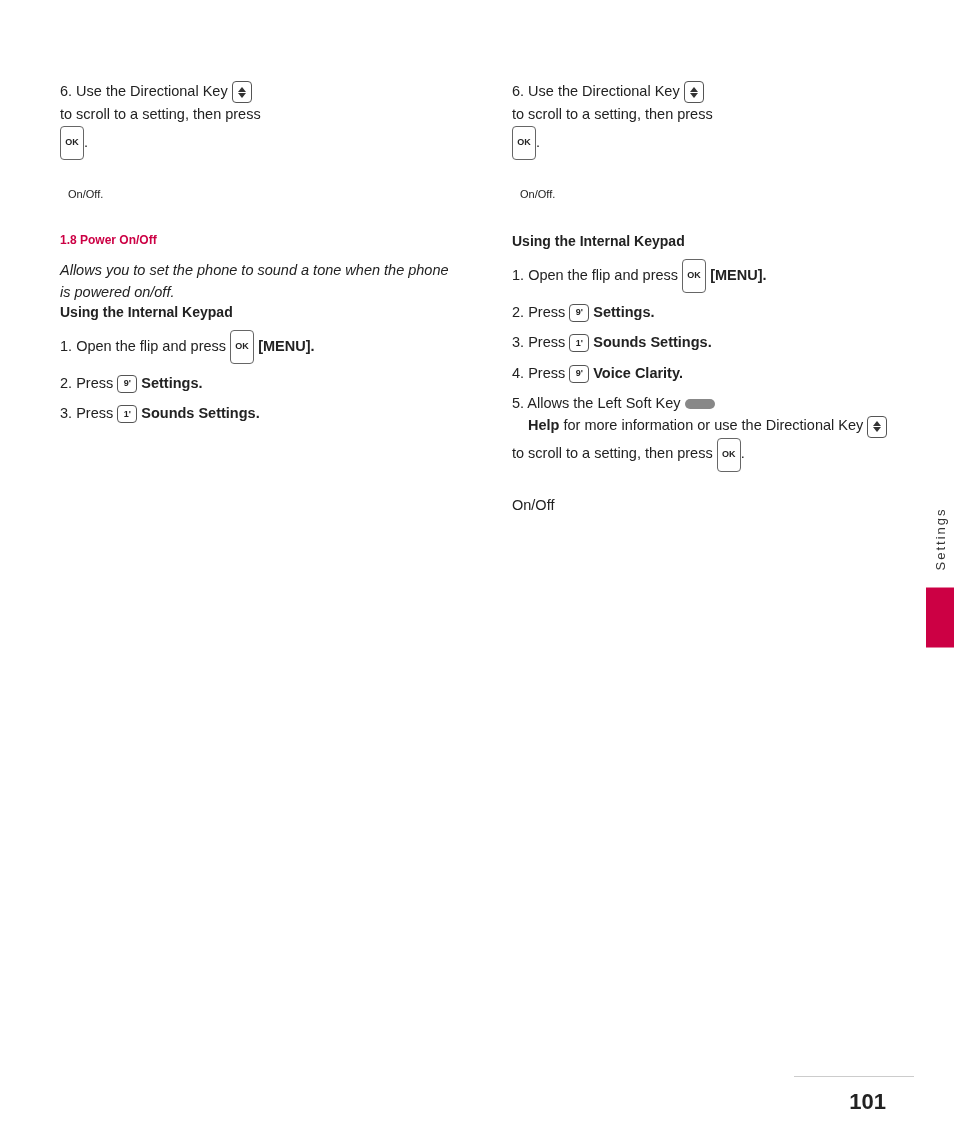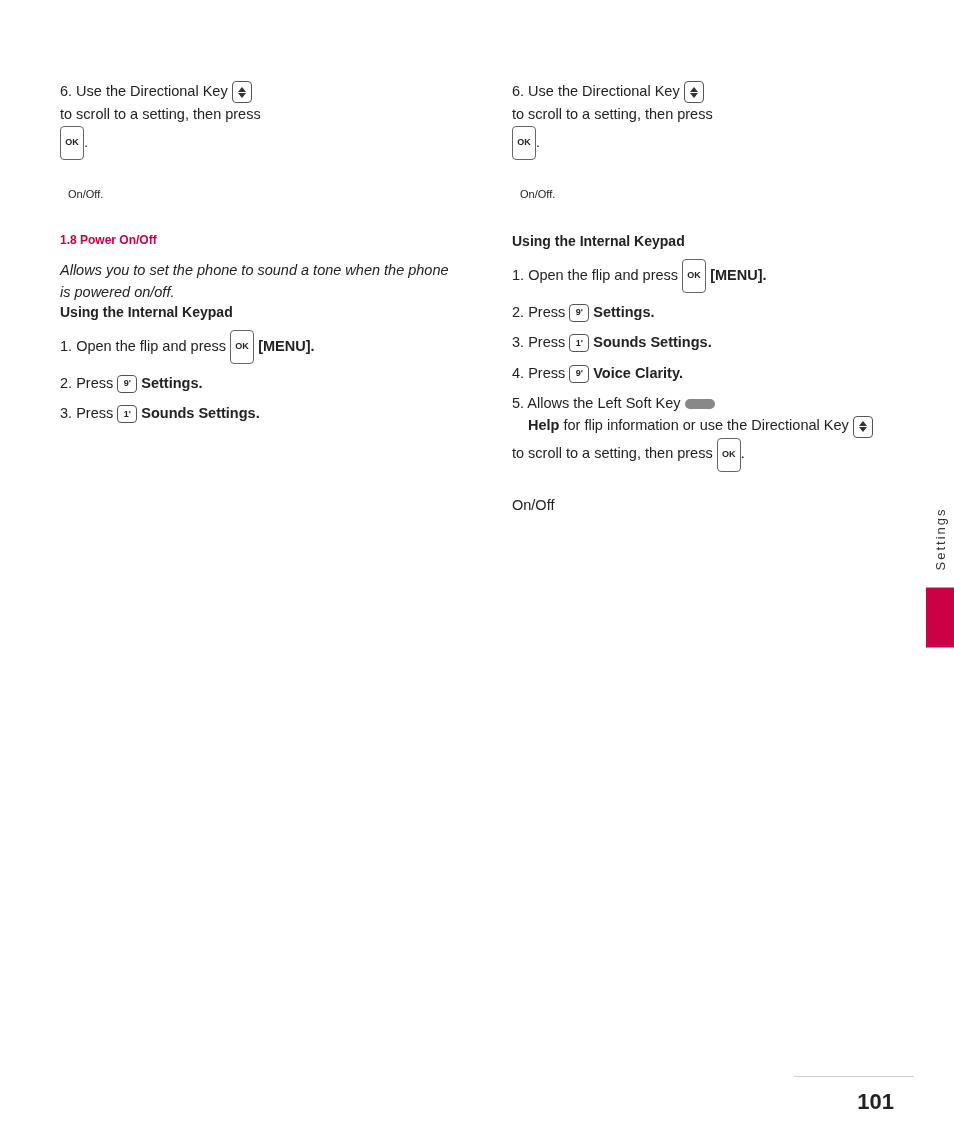--- a/index.html
+++ b/index.html
@@ -171,21 +171,21 @@
     .side-tab-bar {
       width: 28px;
       height: 60px;
       background: #cc0044;
     }
 
     
     .page-number {
       position: absolute;
       bottom: 30px;
-      right: 60px;
+      right: 68px;
       font-size: 22px;
       font-weight: bold;
       color: #222;
     }
 
     .page-number-line {
       position: absolute;
       bottom: 68px;
       right: 40px;
       width: 120px;
@@ -302,21 +302,21 @@
         <span class="bold-text"> Voice Clarity.</span>
       </li>
 
       <li>
         <span>5. </span>
         <span>Allows the Left Soft Key </span>
         <span class="softkey-btn"></span>
         <br>
         <span class="step-indent">
           <span class="bold-text">Help</span>
-          <span> for flip information or use the Directional Key </span>
+          <span> for more information or use the Directional Key </span>
           <span class="btn-icon arrow-btn">
             <span class="arrow-up"></span>
             <span class="arrow-down"></span>
           </span>
           <br>
           <span>to scroll to a setting, then press </span>
           <span class="btn-icon ok-btn">OK</span>.
           <br><br>
           <span>On/Off</span>
         </span>

